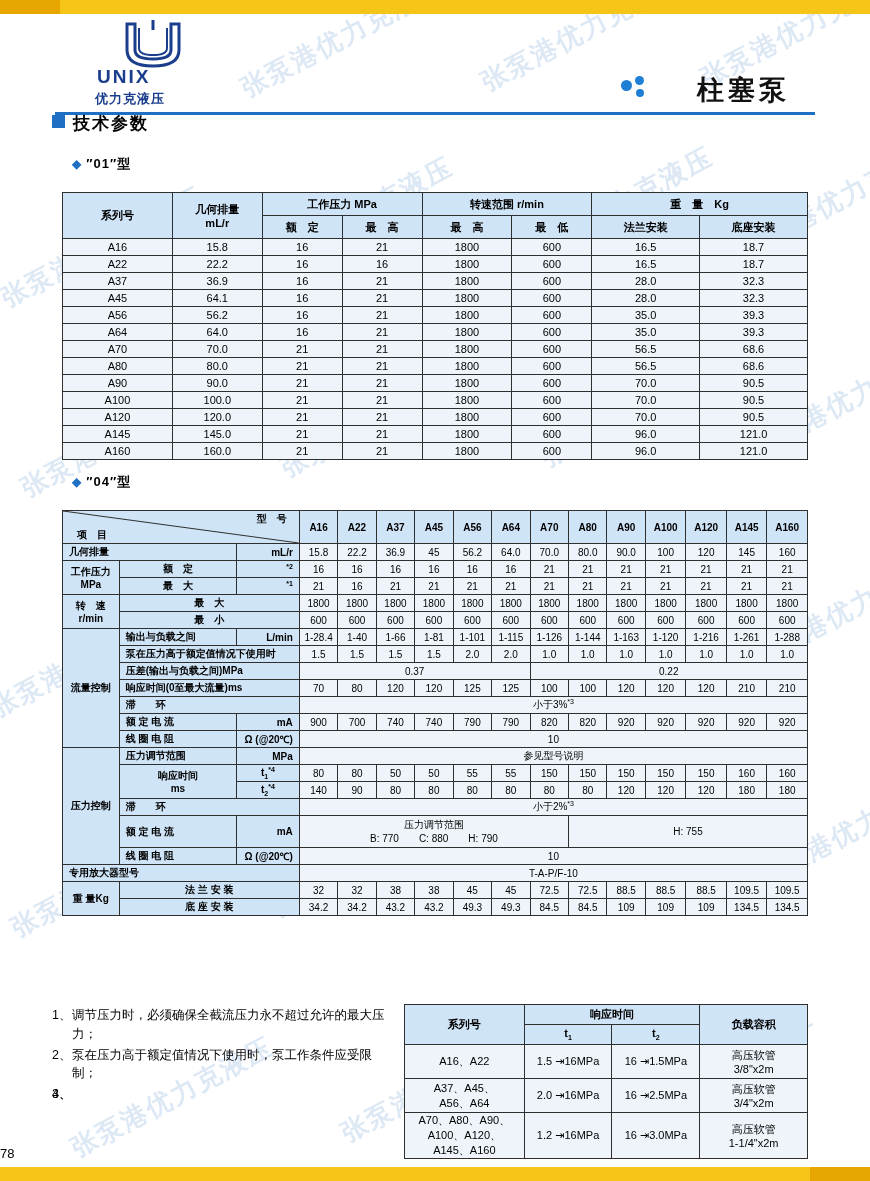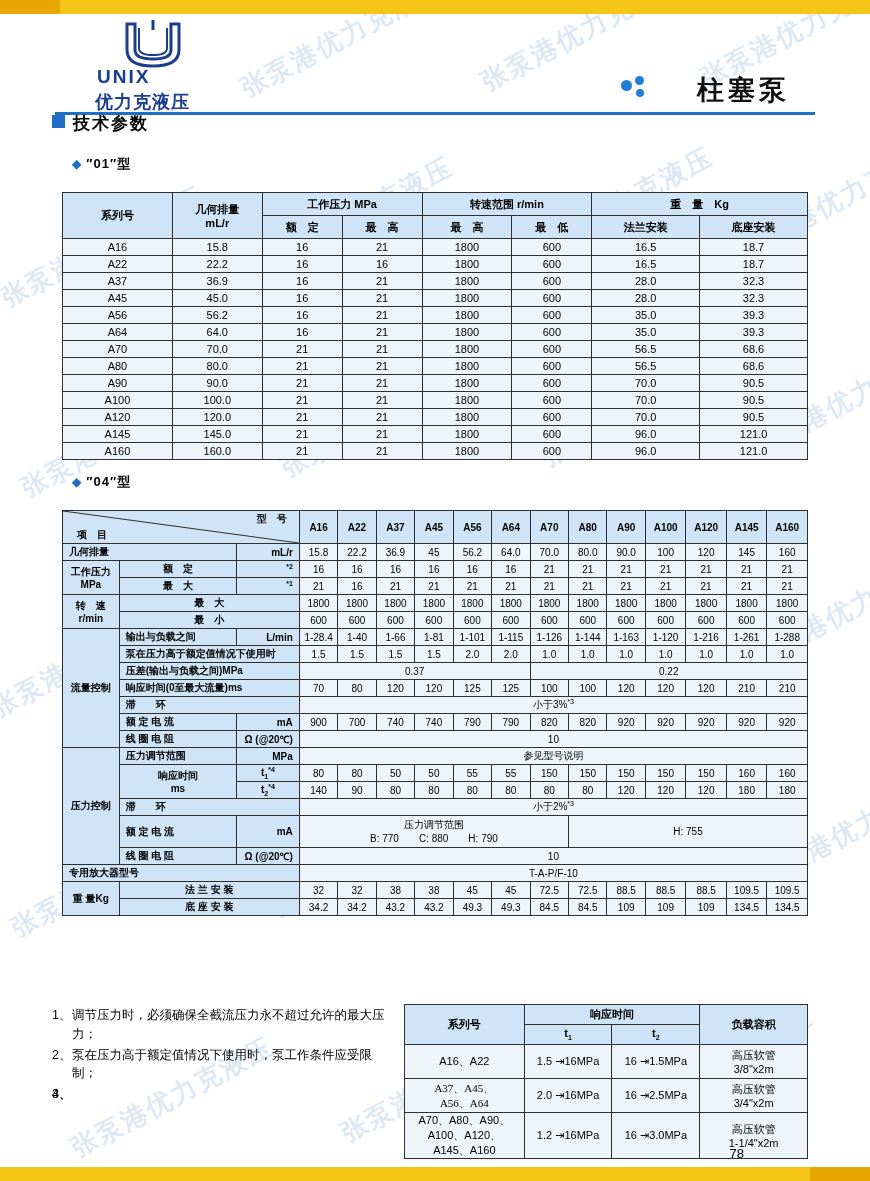--- a/index.html
+++ b/index.html
@@ -19,21 +19,21 @@
     position:absolute; left:0; top:0; width:870px; height:14px;
     background:#f5c518;
   }
   .topband .left { position:absolute; left:0; top:0; width:60px; height:14px; background:#e8a600; }
 
   
   .header { position:absolute; left:0; top:14px; width:870px; height:90px; }
   .logo-box { position:absolute; left:55px; top:2px; width:230px; height:86px; }
   .logo-mark { position:absolute; left:58px; top:4px; width:80px; height:52px; }
   .logo-text { position:absolute; left:42px; top:50px; font-size:19px; font-weight:bold; color:#1b3e8c; letter-spacing:2px;}
-  .logo-cn { position:absolute; left:40px; top:74px; font-size:18px; color:#1b3e8c; letter-spacing:1px; font-weight:bold;}
+  .logo-cn { position:absolute; left:40px; top:74px; font-size:13px; color:#1b3e8c; letter-spacing:1px; font-weight:bold;}
   .hdr-rule { position:absolute; left:55px; top:98px; width:760px; height:3px; background:#1f6fc4; }
   .hdr-title { position:absolute; right:80px; top:58px; font-size:27px; font-weight:bold; color:#111; letter-spacing:4px; }
   .hdr-dots { position:absolute; right:215px; top:62px; width:34px; height:24px; }
   .hdr-dots i { position:absolute; background:#1f7fd4; border-radius:50%; display:block;}
   .hdr-dots i.d1 { left:0; top:4px; width:11px; height:11px;}
   .hdr-dots i.d2 { left:14px; top:0px; width:9px; height:9px;}
   .hdr-dots i.d3 { left:15px; top:13px; width:8px; height:8px;}
 
   
   .sec-title { position:absolute; left:52px; top:112px; font-size:17px; font-weight:bold; letter-spacing:2px;}
@@ -70,21 +70,21 @@
   .notes ol { margin:0; padding:0; list-style:none;}
   .notes li { margin-bottom:2px; text-indent:0; padding-left:20px; position:relative;}
   .notes li .num { position:absolute; left:0; top:0;}
 
   
   #t3 { position:absolute; left:404px; top:1004px; width:404px; font-size:11px;}
   #t3 td { height:20px; }
   #t3 .hdrcell { background:#cfe4f6; font-weight:bold;}
   #t3 .val { background:#eef4fa;}
 
-  .pagenum { position:absolute; left:0; top:1146px; width:744px; text-align:right; font-size:13px;}
+  .pagenum { position:absolute; left:0; top:1146px; width:744px; text-align:left; font-size:13px;}
   .botband { position:absolute; left:0; top:1167px; width:870px; height:14px; background:#f5c518;}
   .botband .right { position:absolute; right:0; top:0; width:60px; height:14px; background:#e8a600;}
 
   
   .wm { position:absolute; color:rgba(45,110,190,0.16); font-size:26px; font-weight:bold;
         transform:rotate(-28deg); white-space:nowrap; pointer-events:none; letter-spacing:2px;}
 </style>
 </head>
 <body>
 
@@ -200,21 +200,21 @@
           <td>36.9</td>
           <td>16</td>
           <td>21</td>
           <td>1800</td>
           <td>600</td>
           <td>28.0</td>
           <td>32.3</td>
         </tr>
         <tr class="r">
           <td>A45</td>
-          <td>45.0</td>
+          <td>64.1</td>
           <td>16</td>
           <td>21</td>
           <td>1800</td>
           <td>600</td>
           <td>28.0</td>
           <td>32.3</td>
         </tr>
         <tr class="r">
           <td>A56</td>
           <td>56.2</td>
@@ -657,21 +657,21 @@
         <tr>
           <td class="val" style="height: 34px;">A16、A22</td>
           <td class="val">1.5 ⇥16MPa</td>
           <td class="val">16 ⇥1.5MPa</td>
           <td class="val">
             <div>高压软管</div>
             <div>3/8"x2m</div>
           </td>
         </tr>
         <tr>
-          <td class="val" style="height: 34px; font-family: Liberation Serif, serif;">
+          <td class="val" style="height: 34px;">
             <div>A37、A45、</div>
             <div>A56、A64</div>
           </td>
           <td class="val">2.0 ⇥16MPa</td>
           <td class="val">16 ⇥2.5MPa</td>
           <td class="val">
             <div>高压软管</div>
             <div>3/4"x2m</div>
           </td>
         </tr>

